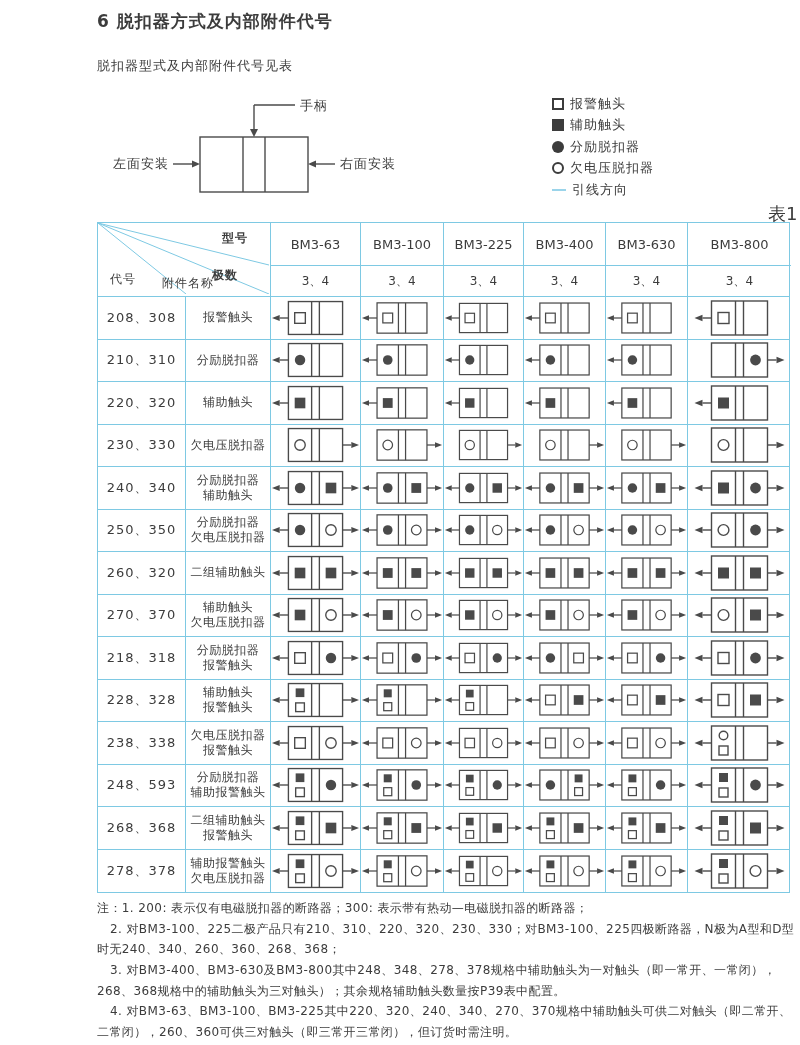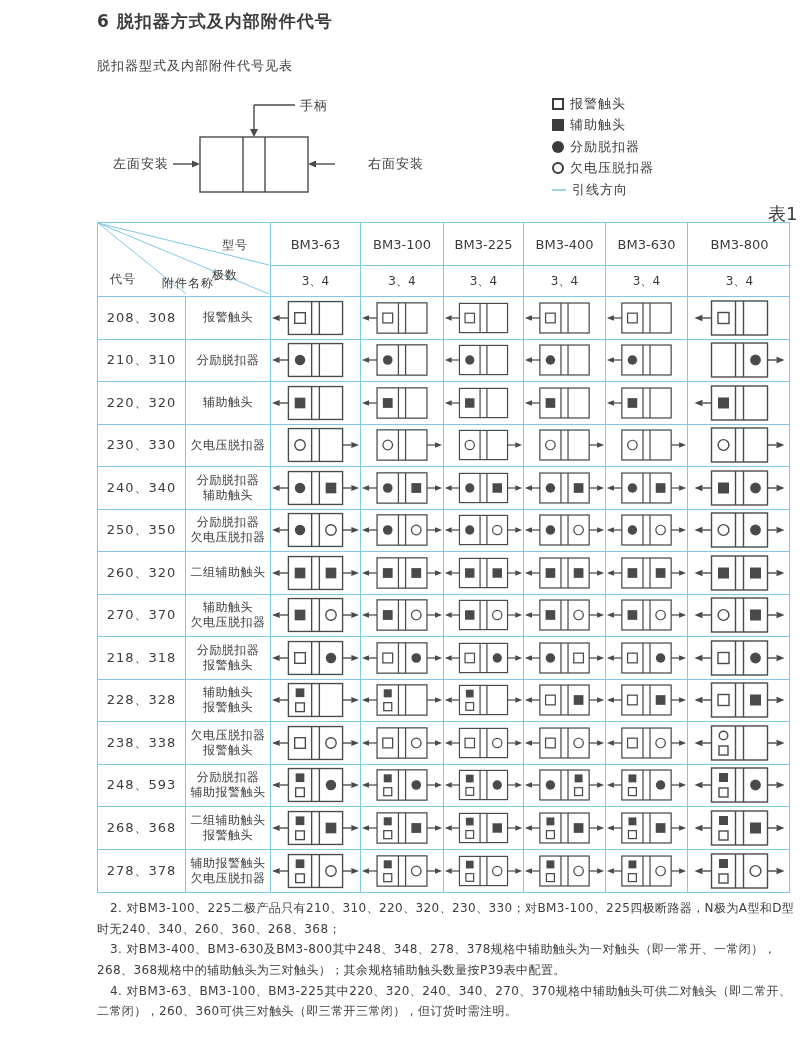--- a/index.html
+++ b/index.html
@@ -15,41 +15,41 @@
   }
   .abs{position:absolute;}
   .page-title{left:97px;top:10px;font-size:17px;font-weight:bold;letter-spacing:1px;}
   .subtitle{left:97px;top:57px;font-size:13px;letter-spacing:1px;}
 
   
   .mount-svg{left:95px;top:93px;}
   .m-label{font-size:13px;letter-spacing:1px;}
   .lbl-handle{left:300px;top:97px;}
   .lbl-left{left:113px;top:155px;}
-  .lbl-right{left:340px;top:155px;margin-left:28px;}
+  .lbl-right{left:340px;top:155px;}
 
   
   .legend{left:552px;top:93px;}
   .lg-item{display:flex;align-items:center;height:21.5px;font-size:13px;letter-spacing:1px;}
   .lg-ic{display:inline-block;margin-right:6px;box-sizing:border-box;}
   .ic-sqo{width:12px;height:12px;border:2px solid var(--tx);}
   .ic-sqf{width:12px;height:12px;background:var(--tx);}
   .ic-cif{width:12px;height:12px;background:var(--tx);border-radius:50%;}
   .ic-cio{width:12px;height:12px;border:2px solid var(--tx);border-radius:50%;}
   .ic-line{width:14px;height:2px;background:#9ad4ea;}
 
   .table-tag{left:768px;top:202px;font-size:18px;}
 
   
   .tbl{left:97px;top:222px;width:693px;box-sizing:border-box;border:1px solid var(--bc);background:#fff;}
   .thead{display:flex;height:73px;border-bottom:1px solid var(--bc);}
   .corner{width:173px;position:relative;border-right:1px solid var(--bc);box-sizing:border-box;flex:none;}
   .corner .clbl{position:absolute;font-size:12px;letter-spacing:1px;}
-  .clbl-model{right:22px;top:14px;}
-  .clbl-poles{right:32px;top:44px;}
+  .clbl-model{right:22px;top:7px;font-weight:bold;}
+  .clbl-poles{right:32px;top:44px;font-weight:bold;}
   .clbl-code{left:12px;bottom:8px;}
   .clbl-name{left:64px;bottom:4px;text-align:right;}
   .hcols{display:flex;flex:1;}
   .hcol{display:flex;flex-direction:column;border-right:1px solid var(--bc);box-sizing:border-box;flex:none;}
   .hcol:last-child{border-right:none;}
   .hmodel{height:43px;display:flex;align-items:center;justify-content:center;font-size:13px;border-bottom:1px solid var(--bc);box-sizing:border-box;}
   .hpoles{height:30px;display:flex;align-items:center;justify-content:center;font-size:12px;}
 
   .trow{display:flex;height:42.5px;border-bottom:1px solid var(--bc);box-sizing:border-box;}
   .trow:last-child{border-bottom:none;}
@@ -1622,16 +1622,17 @@
             <rect x="25.5" y="8" width="9" height="9" fill="#4a4a4a"></rect>
             <rect x="25.5" y="23" width="9" height="9" fill="none" stroke="#4a4a4a" stroke-width="1.4"></rect>
             <circle cx="62" cy="20" r="5.4" fill="none" stroke="#4a4a4a" stroke-width="1.4"></circle>
           </svg>
         </div>
       </div>
     </div>
 </div>
 
 <div class="abs notes">
+    <p><span>注：</span>1. 200: 表示仅有电磁脱扣器的断路器；300: 表示带有热动—电磁脱扣器的断路器；</p>
     <p class="ind">2. 对BM3-100、225二极产品只有210、310、220、320、230、330；对BM3-100、225四极断路器，N极为A型和D型时无240、340、260、360、268、368；</p>
     <p class="ind">3. 对BM3-400、BM3-630及BM3-800其中248、348、278、378规格中辅助触头为一对触头（即一常开、一常闭），268、368规格中的辅助触头为三对触头）；其余规格辅助触头数量按P39表中配置。</p>
     <p class="ind">4. 对BM3-63、BM3-100、BM3-225其中220、320、240、340、270、370规格中辅助触头可供二对触头（即二常开、二常闭），260、360可供三对触头（即三常开三常闭），但订货时需注明。</p>
   </div>
 
 </body></html>

